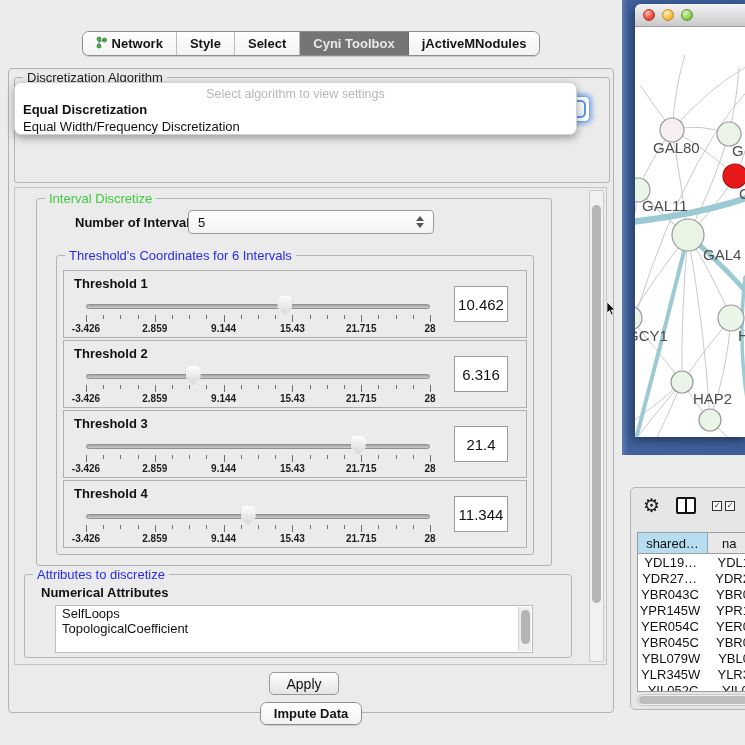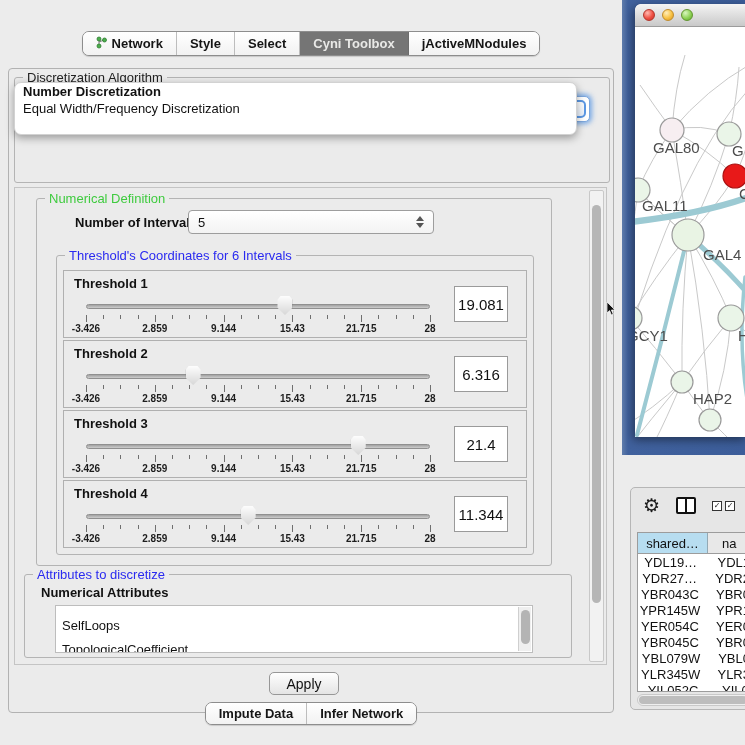--- a/index.html
+++ b/index.html
@@ -103,21 +103,21 @@
     font-size:10px; font-weight:bold; color:#1d1d1d; white-space:nowrap;
   }
   .valbox {
     position:absolute; right:18px; top:15px; width:54px; height:36px;
     background:#fff; border:1px solid #9a9a9a;
     display:flex; align-items:center; justify-content:center; font-size:15px; color:#111;
   }
   .attr-list {
     position:absolute; background:#fff; border:1px solid #bdbdbd; overflow:hidden;
   }
-  .attr-item { font-size:13px; color:#111; padding:12px 6px; height:15px; line-height:15px; }
+  .attr-item { font-size:13px; color:#111; padding:0 6px; height:15px; line-height:15px; }
   .list-scroll { position:absolute; right:1px; top:1px; bottom:1px; width:13px; background:#efefef; border-left:1px solid #cfcfcf; }
   .list-scroll .thumb-v { position:absolute; left:2px; top:3px; width:9px; height:34px; background:#b4b4b4; border-radius:5px; }
   .apply-btn {
     position:absolute; left:260px; top:603px; width:70px; height:23px;
     background:linear-gradient(#fefefe,#e4e4e4); border:1px solid #979797; border-radius:5px;
     font-size:14px; color:#111; display:flex; align-items:center; justify-content:center;
     font-family:"Liberation Sans", sans-serif;
   }
   .bottom-tabs-row { position:absolute; left:0; top:702px; width:622px; display:flex; justify-content:center; z-index:5; }
   
@@ -212,21 +212,21 @@
       <span class="gb-label">Discretization Algorithm</span>
       <div class="algo-combo">
         <span class="btn"></span>
       </div>
 
     </div>
 
     <div class="scroll-panel">
 
       <div class="groupbox" style="left:21px; top:10px; width:516px; height:368px; background:#ebebeb;">
-        <span class="gb-label green">Numerical Definition</span>
+        <span class="gb-label green">Interval Discretize</span>
         <span class="label-13 bold" style="position:absolute; left:38px; top:16px;">Number of Intervals</span>
         <div class="combo" style="position:absolute; left:151px; top:11px; width:246px; height:24px;">
           <span>5</span>
           <span class="arrows">
               <span class="tri-up"></span>
               <span class="tri-down"></span>
             </span>
         </div>
 
         <div class="groupbox" style="left:19px; top:56px; width:478px; height:300px;">
@@ -264,21 +264,21 @@
         <div class="labels">
                       <div class="tick-label" style="left: 0%;">-3.426</div>
                       <div class="tick-label" style="left: 20%;">2.859</div>
                       <div class="tick-label" style="left: 40%;">9.144</div>
                       <div class="tick-label" style="left: 60%;">15.43</div>
                       <div class="tick-label" style="left: 80%;">21.715</div>
                       <div class="tick-label" style="left: 100%;">28</div>
                     </div>
       </div>
     </div>
-    <div class="valbox">19.081</div>
+    <div class="valbox">10.462</div>
   </div>
 
   <div class="threshold-box">
     <div class="thr-title">Threshold 2</div>
     <div class="slider">
       <div class="track-zone">
         <div class="track"></div>
         <div class="thumb" style="left: calc(31% - 7px);"></div>
         <div class="ticks">
                       <div class="tick major" style="left: 0%;"></div>
@@ -419,33 +419,31 @@
 
       <div class="vscroll" style="right:2px;">
         <div class="thumb-v" style="top:14px; height:398px;"></div>
       </div>
     </div>
 
     <button class="apply-btn">Apply</button>
   </div>
 
   <div class="popup">
+    <div class="hint">Select algorithm to view settings</div>
     <div id="popup-options">
-        <div class="opt first">Number Discretization</div>
+        <div class="opt first">Equal Discretization</div>
         <div class="opt">Equal Width/Frequency Discretization</div>
       </div>
   </div>
 
   <div class="bottom-tabs-row">
     <div class="tabgroup" id="bottom-tabs" style="height:23px;">
         <div class="tab">
           <span>Impute Data</span>
-        </div>
-        <div class="tab">
-          <span>Infer Network</span>
         </div>
       </div>
   </div>
 
   <div class="cursor">
     <svg width="11" height="14" viewBox="0 0 11 14">
       <polygon points="1,0 1,11 3.6,8.6 5.4,13 7.2,12.2 5.4,8 9,8" fill="#111" stroke="#fff" stroke-width="0.7"></polygon>
     </svg>
   </div>
 

